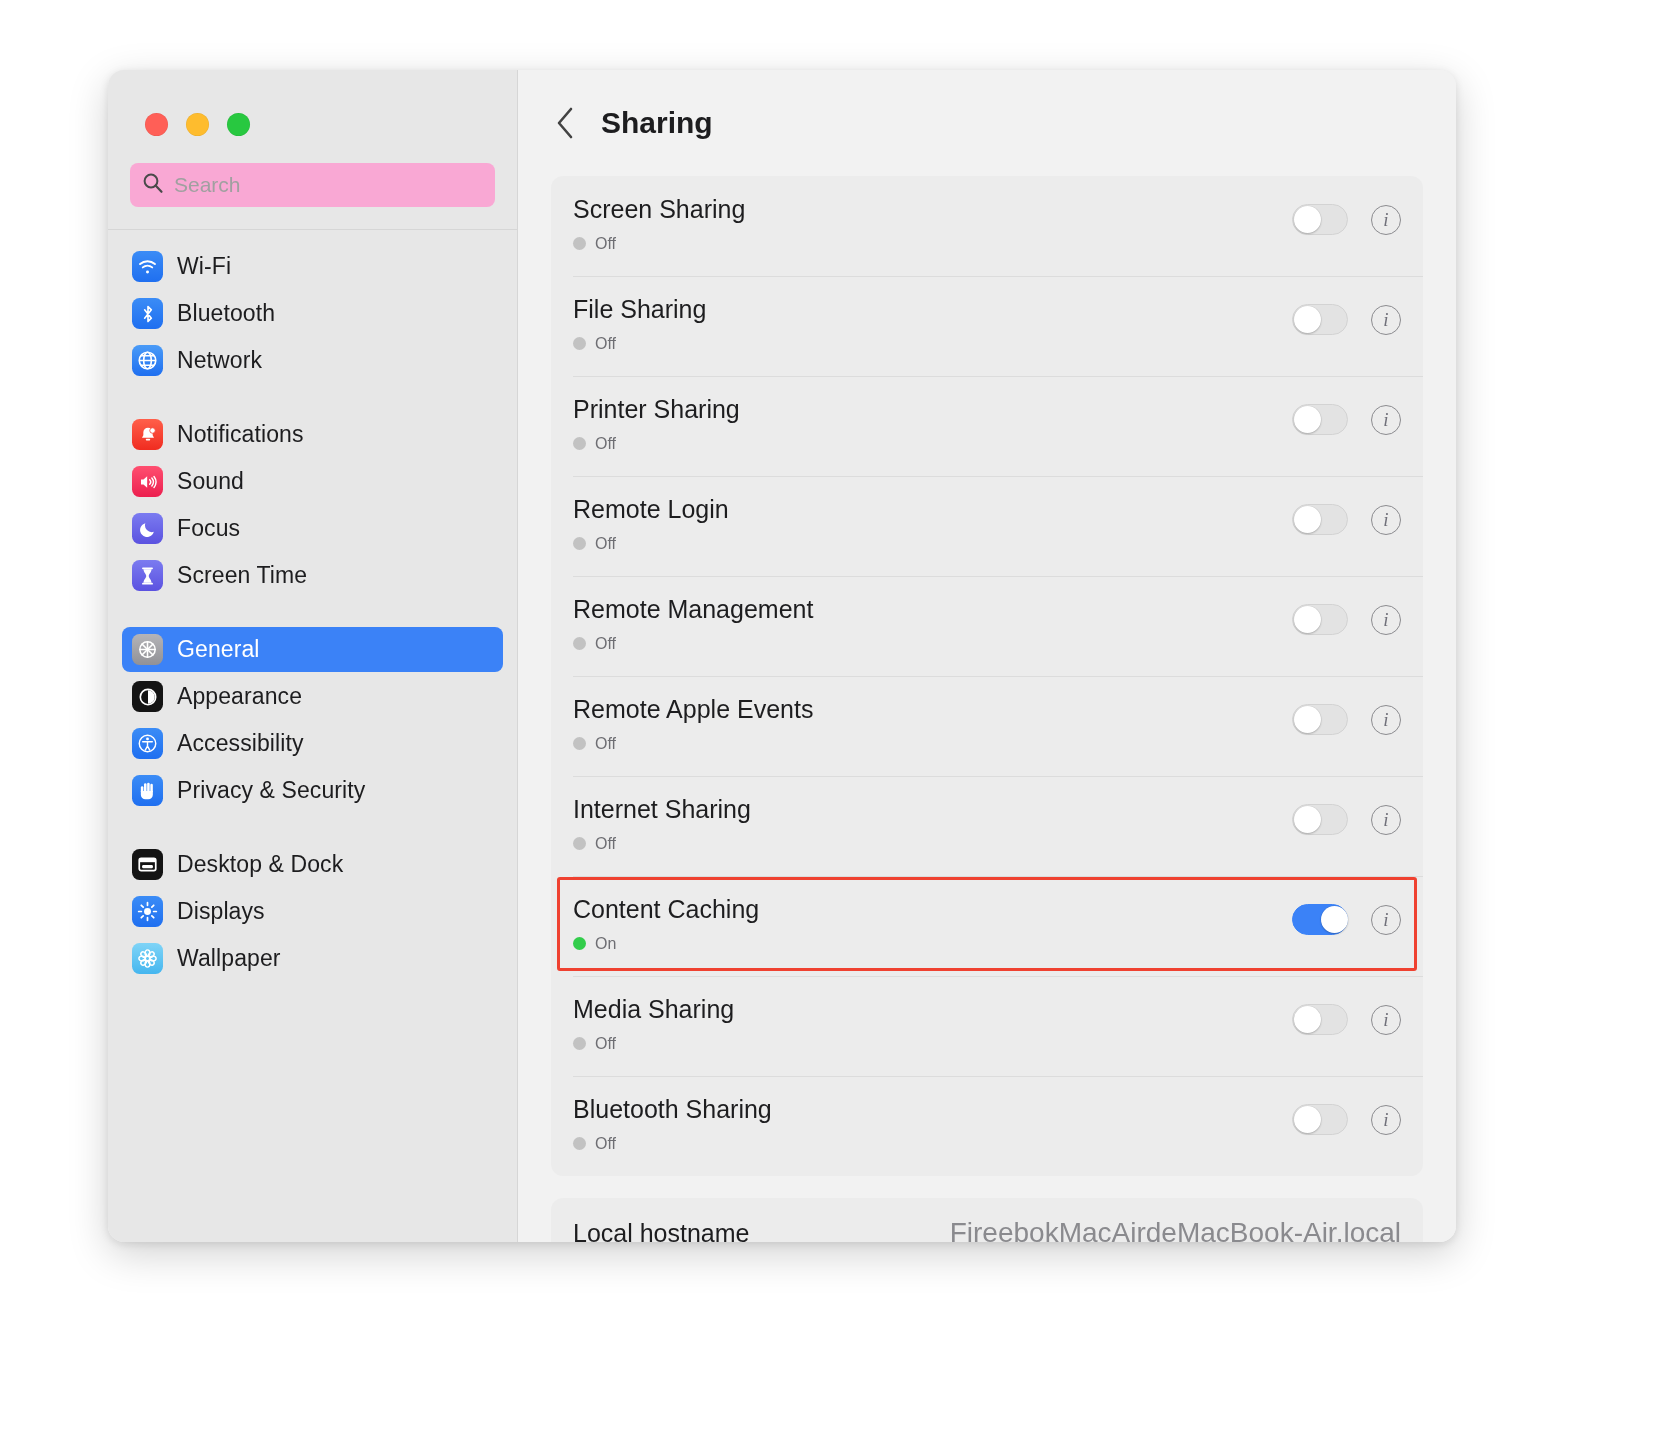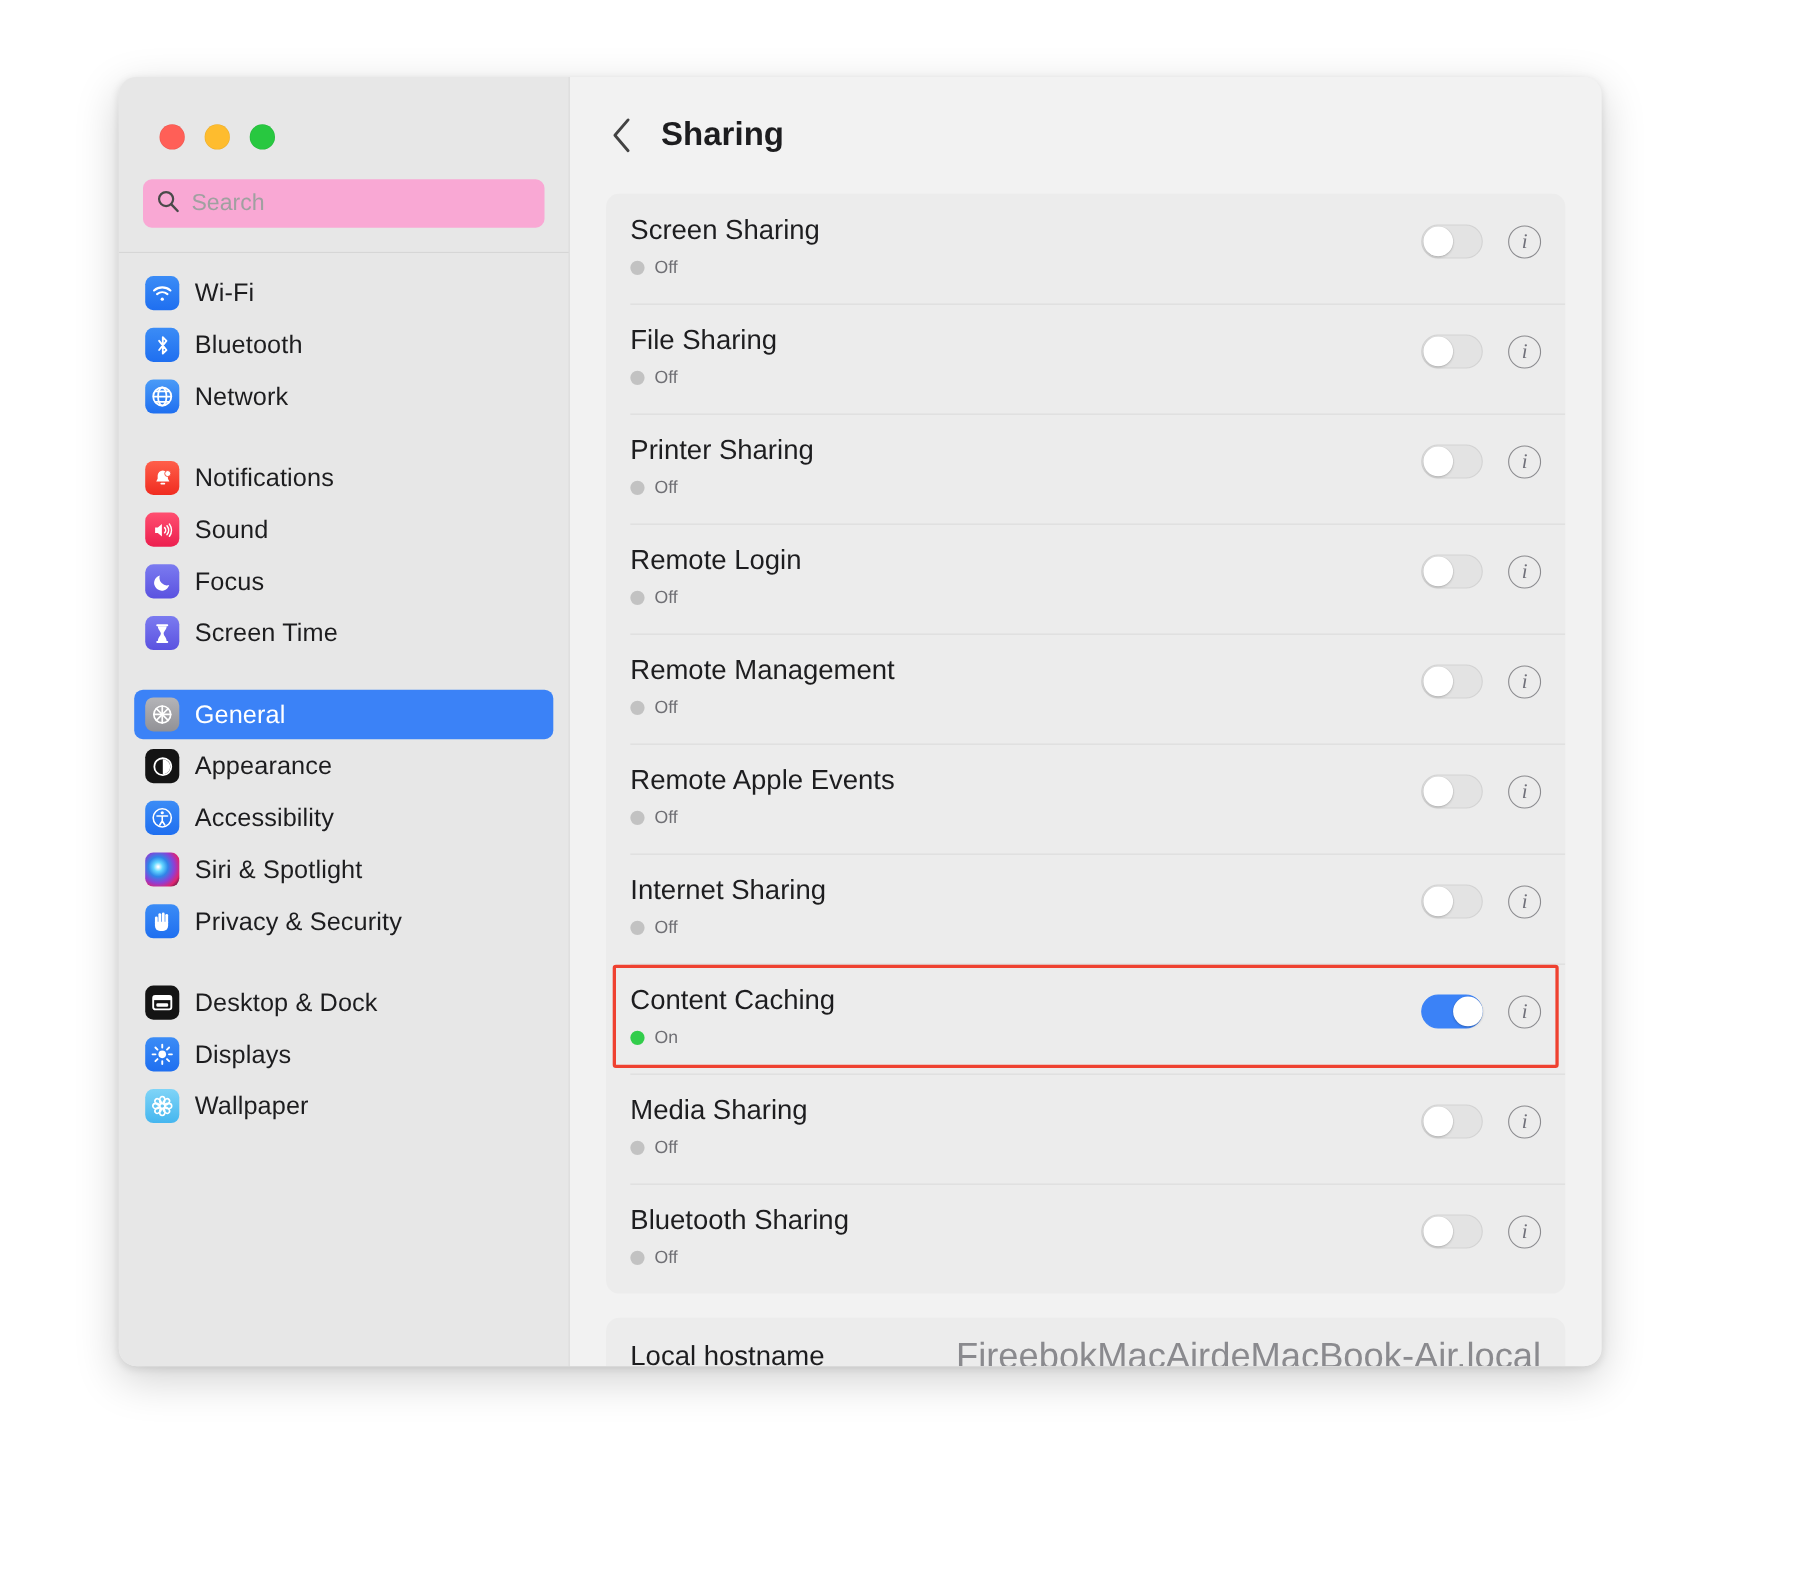--- a/index.html
+++ b/index.html
@@ -178,21 +178,21 @@
   .bottom-card {
     margin: 22px 33px 0 33px;
     background: #ececec;
     border-radius: 12px;
     height: 70px;
     display: flex; align-items: center;
     padding: 0 22px;
     justify-content: space-between;
   }
   .bottom-label { font-size: 25px; color: #1d1d1f; }
-  .bottom-value { font-size: 33px; color: #8a8a8e; }
+  .bottom-value { font-size: 28px; color: #8a8a8e; }
 
   .detail-scroll { position: absolute; left:0; right:0; top:106px; bottom:0; overflow:hidden; }
 </style>
 </head>
 <body>
 
 <div class="stage">
   <div class="window">
 
     <div class="sidebar">
@@ -333,25 +333,20 @@
             <span class="ico" style="background:linear-gradient(#3b8cf6,#1f6ff0)">
               <svg width="23" height="23" viewBox="0 0 24 24" fill="none" stroke="#fff" stroke-width="1.5">
                 <circle cx="12" cy="12" r="8.6"></circle>
                 <circle cx="12" cy="7.2" r="1.5" fill="#fff" stroke="none"></circle>
                 <path d="M7 10.2h10M12 10.6v4.2M12 14.8l-2.4 4M12 14.8l2.4 4" stroke-linecap="round"></path>
               </svg>
             </span>
             <span class="sb-label">Accessibility</span>
           </div>
           <div class="sb-item">
-            <span class="ico" style="background:radial-gradient(circle at 38% 42%, #ffffff 2%, #62d6ff 16%, #2f86e8 34%, #8d3fd6 56%, #e0246f 76%, #1d1430 100%)">
-            </span>
-            <span class="sb-label">Siri &amp; Spotlight</span>
-          </div>
-          <div class="sb-item">
             <span class="ico" style="background:linear-gradient(#3b8cf6,#1f6ff0)">
               <svg width="19" height="21" viewBox="0 0 20 24" fill="#fff">
                 <rect x="2.4" y="7" width="2.9" height="8" rx="1.45"></rect>
                 <rect x="6.0" y="3.6" width="2.9" height="11" rx="1.45"></rect>
                 <rect x="9.6" y="3.0" width="2.9" height="11.6" rx="1.45"></rect>
                 <rect x="13.2" y="4.4" width="2.9" height="10" rx="1.45"></rect>
                 <path d="M2.4 12.6h13.7v4.2a5.2 5.2 0 0 1-5.2 5.2H7.6a5.2 5.2 0 0 1-5.2-5.2z"></path>
               </svg>
             </span>
             <span class="sb-label">Privacy &amp; Security</span>

